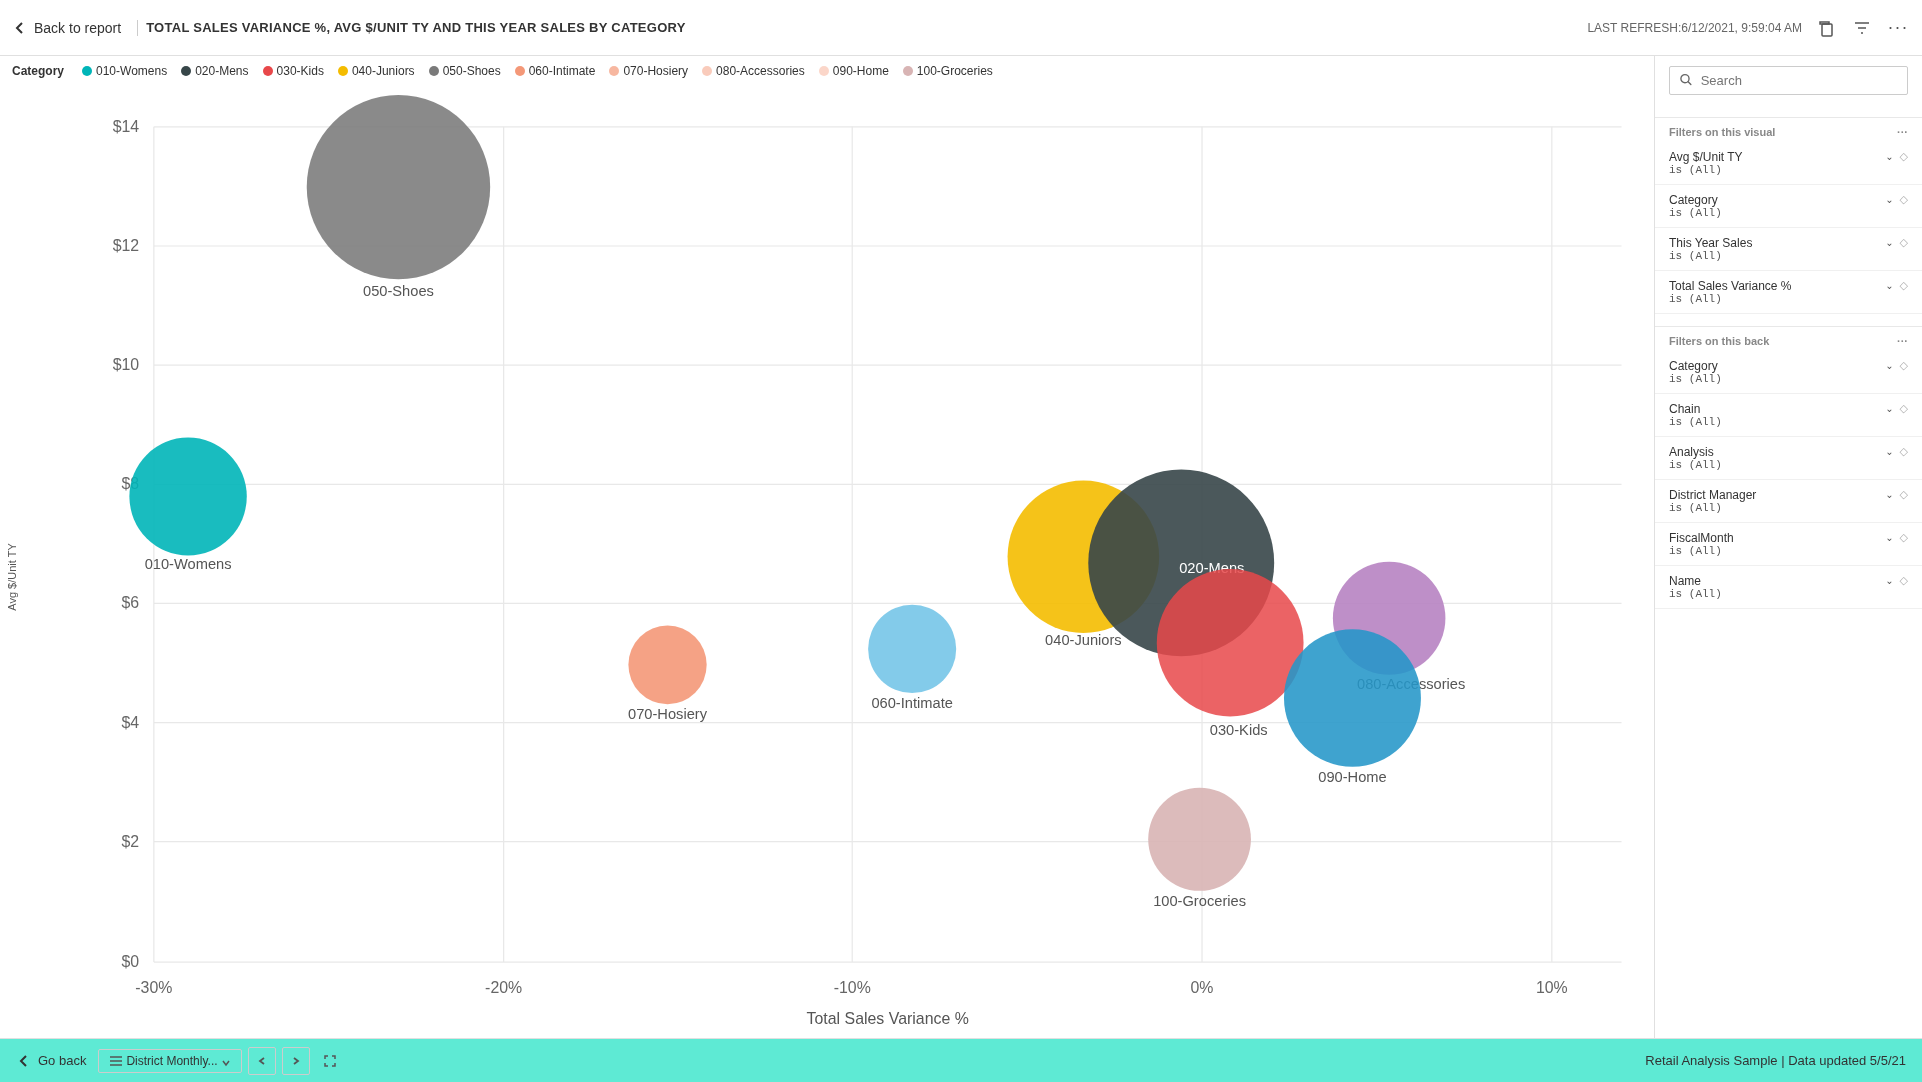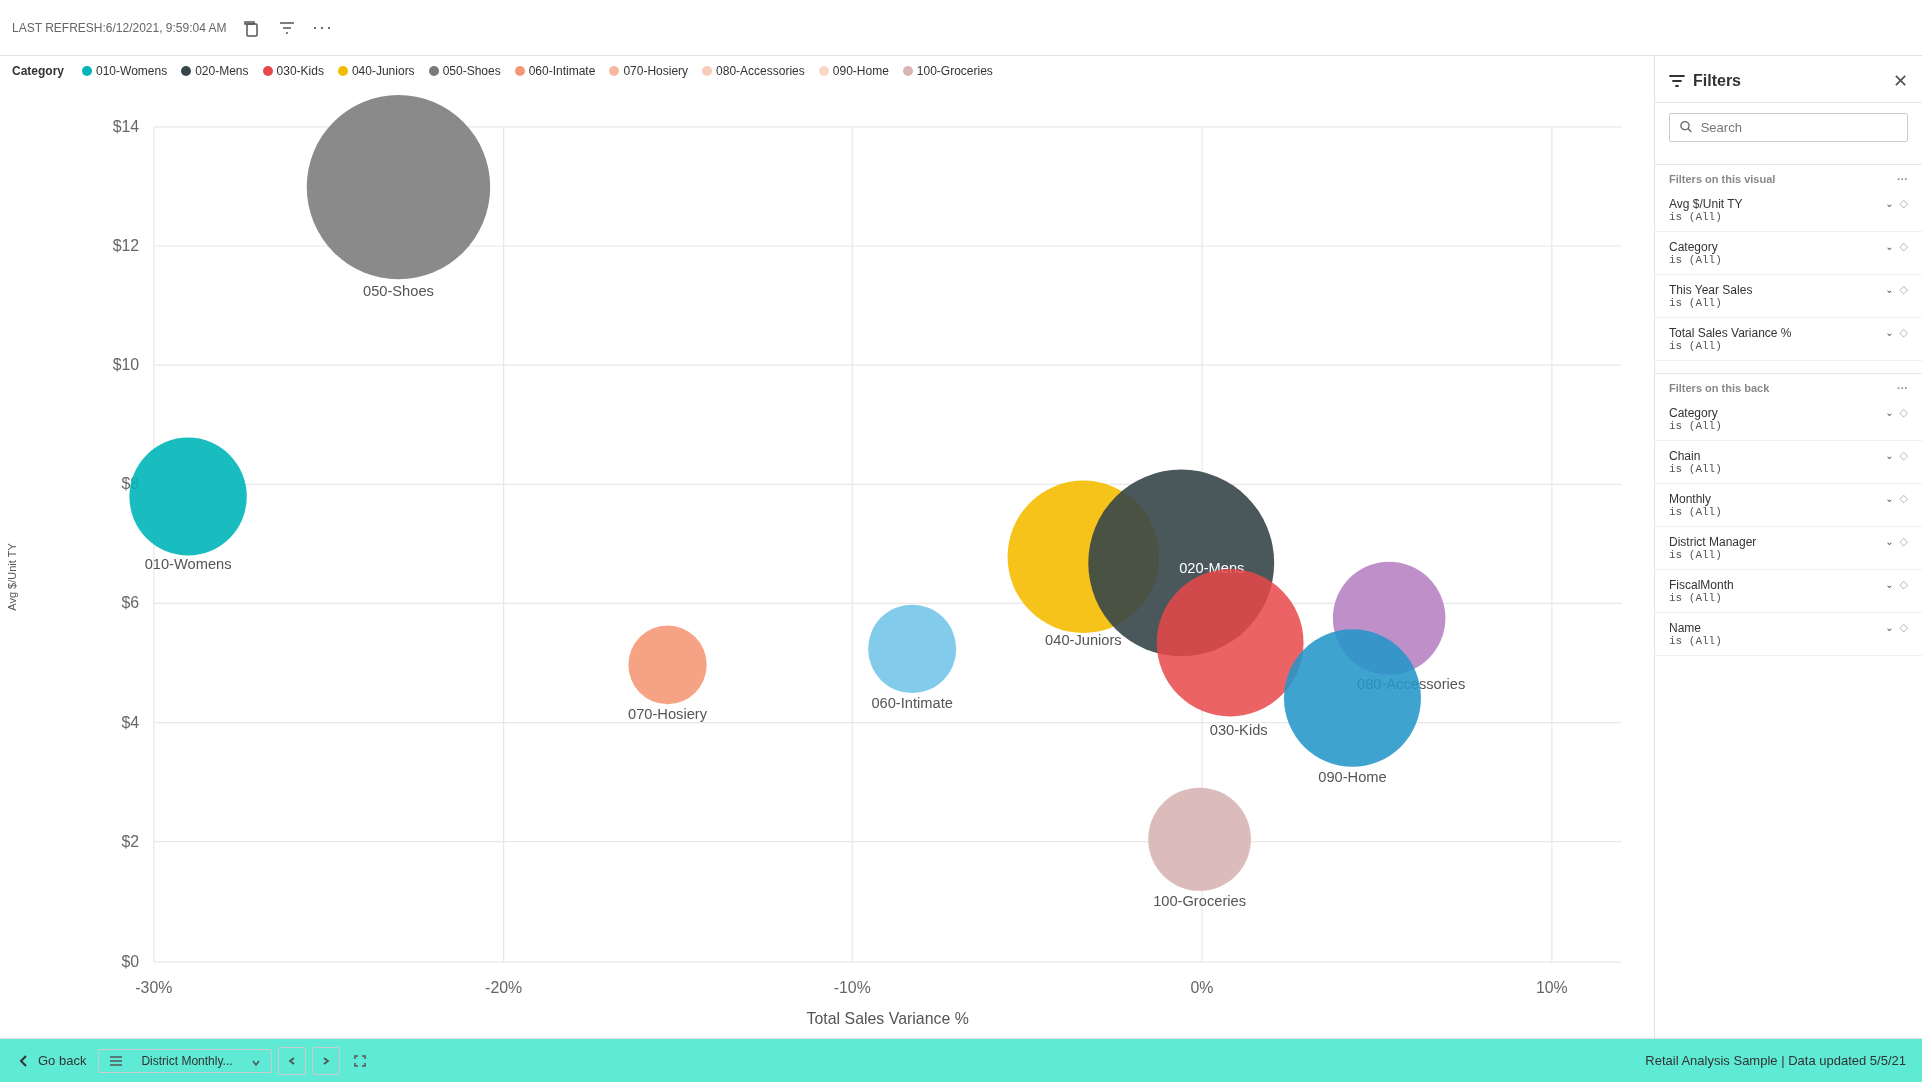--- a/index.html
+++ b/index.html
@@ -81,33 +81,42 @@
 
     
     .bottom-bar {
       display: flex; align-items: center; justify-content: space-between;
       height: 44px; border-top: 1px solid #e0e0e0; padding: 0 16px; flex-shrink: 0;
       background: #5eead4;
     }
     .bottom-left { display: flex; align-items: center; gap: 12px; }
     .go-back-btn { display: flex; align-items: center; gap: 6px; font-size: 13px; color: #333; cursor: pointer; }
     .page-nav { display: flex; align-items: center; gap: 6px; }
-    .page-tab { display: flex; align-items: flex-end; gap: 18px; font-size: 12px; color: #333; border: 1px solid #ccc; padding: 4px 10px; cursor: pointer; border-radius: 2px; }
+    .page-tab { display: flex; align-items: flex-end; gap: 3px; font-size: 12px; color: #333; border: 1px solid #ccc; padding: 4px 10px; cursor: pointer; border-radius: 2px; }
     .nav-arrow { width: 28px; height: 28px; display: flex; align-items: center; justify-content: center; border: 1px solid #ccc; border-radius: 2px; cursor: pointer; color: #555; }
     .expand-btn { width: 28px; height: 28px; display: flex; align-items: center; justify-content: center; cursor: pointer; color: #555; }
     .bottom-right { font-size: 13px; color: #555; }
     .bottom-right span { color: #333; font-weight: 500; }
 
     
     .filter-items-scroll { overflow-y: auto; flex: 1; }
   </style>
 </head>
 <body>
 
 <div class="top-bar">
+  <div class="top-bar-left">
+    <a class="back-btn">
+      <svg viewBox="0 0 16 16" fill="none" stroke="#333" stroke-width="2">
+        <path d="M10 3L5 8l5 5"></path>
+      </svg>
+      <span>Back to report</span>
+    </a>
+    <span class="chart-title">TOTAL SALES VARIANCE %, AVG $/UNIT TY AND THIS YEAR SALES BY CATEGORY</span>
+  </div>
   <div class="top-bar-right">
     <span class="last-refresh">LAST REFRESH:6/12/2021, 9:59:04 AM</span>
     <div class="top-icon">
       <svg width="18" height="18" viewBox="0 0 18 18" fill="none" stroke="#555" stroke-width="1.5">
         <rect x="5" y="5" width="10" height="12" rx="1"></rect>
         <path d="M3 3h9v2H3z"></path>
       </svg>
     </div>
     <div class="top-icon">
       <svg width="18" height="18" viewBox="0 0 18 18" fill="none" stroke="#555" stroke-width="1.5">
@@ -234,29 +243,20 @@
         <text x="1060" y="563" text-anchor="middle" font-size="12" fill="#555">090-Home</text>
 
         <circle cx="935" cy="610" r="42" fill="#D8B4B4" opacity="0.9"></circle>
         <text x="935" y="664" text-anchor="middle" font-size="12" fill="#555">100-Groceries</text>
       </svg>
     </div>
   </div>
 
   <div class="filters-panel">
 
-    <div class="filters-header">
-      <div class="filters-title">
-        <svg width="16" height="16" viewBox="0 0 16 16" fill="none">
-          <path d="M1 3h14M4 8h8M7 13h2" stroke="#333" stroke-width="1.8" stroke-linecap="round"></path>
-        </svg>
-        <span>Filters</span>
-      </div>
-      <div class="filters-close">✕</div>
-    </div>
 
     <div class="search-box">
       <svg width="14" height="14" viewBox="0 0 14 14" fill="none">
         <circle cx="5.5" cy="5.5" r="4.5" stroke="#666" stroke-width="1.5"></circle>
         <path d="M9 9l3 3" stroke="#666" stroke-width="1.5" stroke-linecap="round"></path>
       </svg>
       <input type="text" placeholder="Search" style="">
     </div>
 
     <div class="filter-items-scroll">
@@ -332,21 +332,21 @@
           <span class="filter-item-value">is (All)</span>
         </div>
         <div class="filter-item-right">
           <span class="filter-chevron">⌄</span>
           <span class="filter-clear">◇</span>
         </div>
       </div>
 
       <div class="filter-item">
         <div class="filter-item-left">
-          <span class="filter-item-name">Monthly</span>
+          <span class="filter-item-name">Analysis</span>
           <span class="filter-item-value">is (All)</span>
         </div>
         <div class="filter-item-right">
           <span class="filter-chevron">⌄</span>
           <span class="filter-clear">◇</span>
         </div>
       </div>
 
       <div class="filter-item">
         <div class="filter-item-left">

